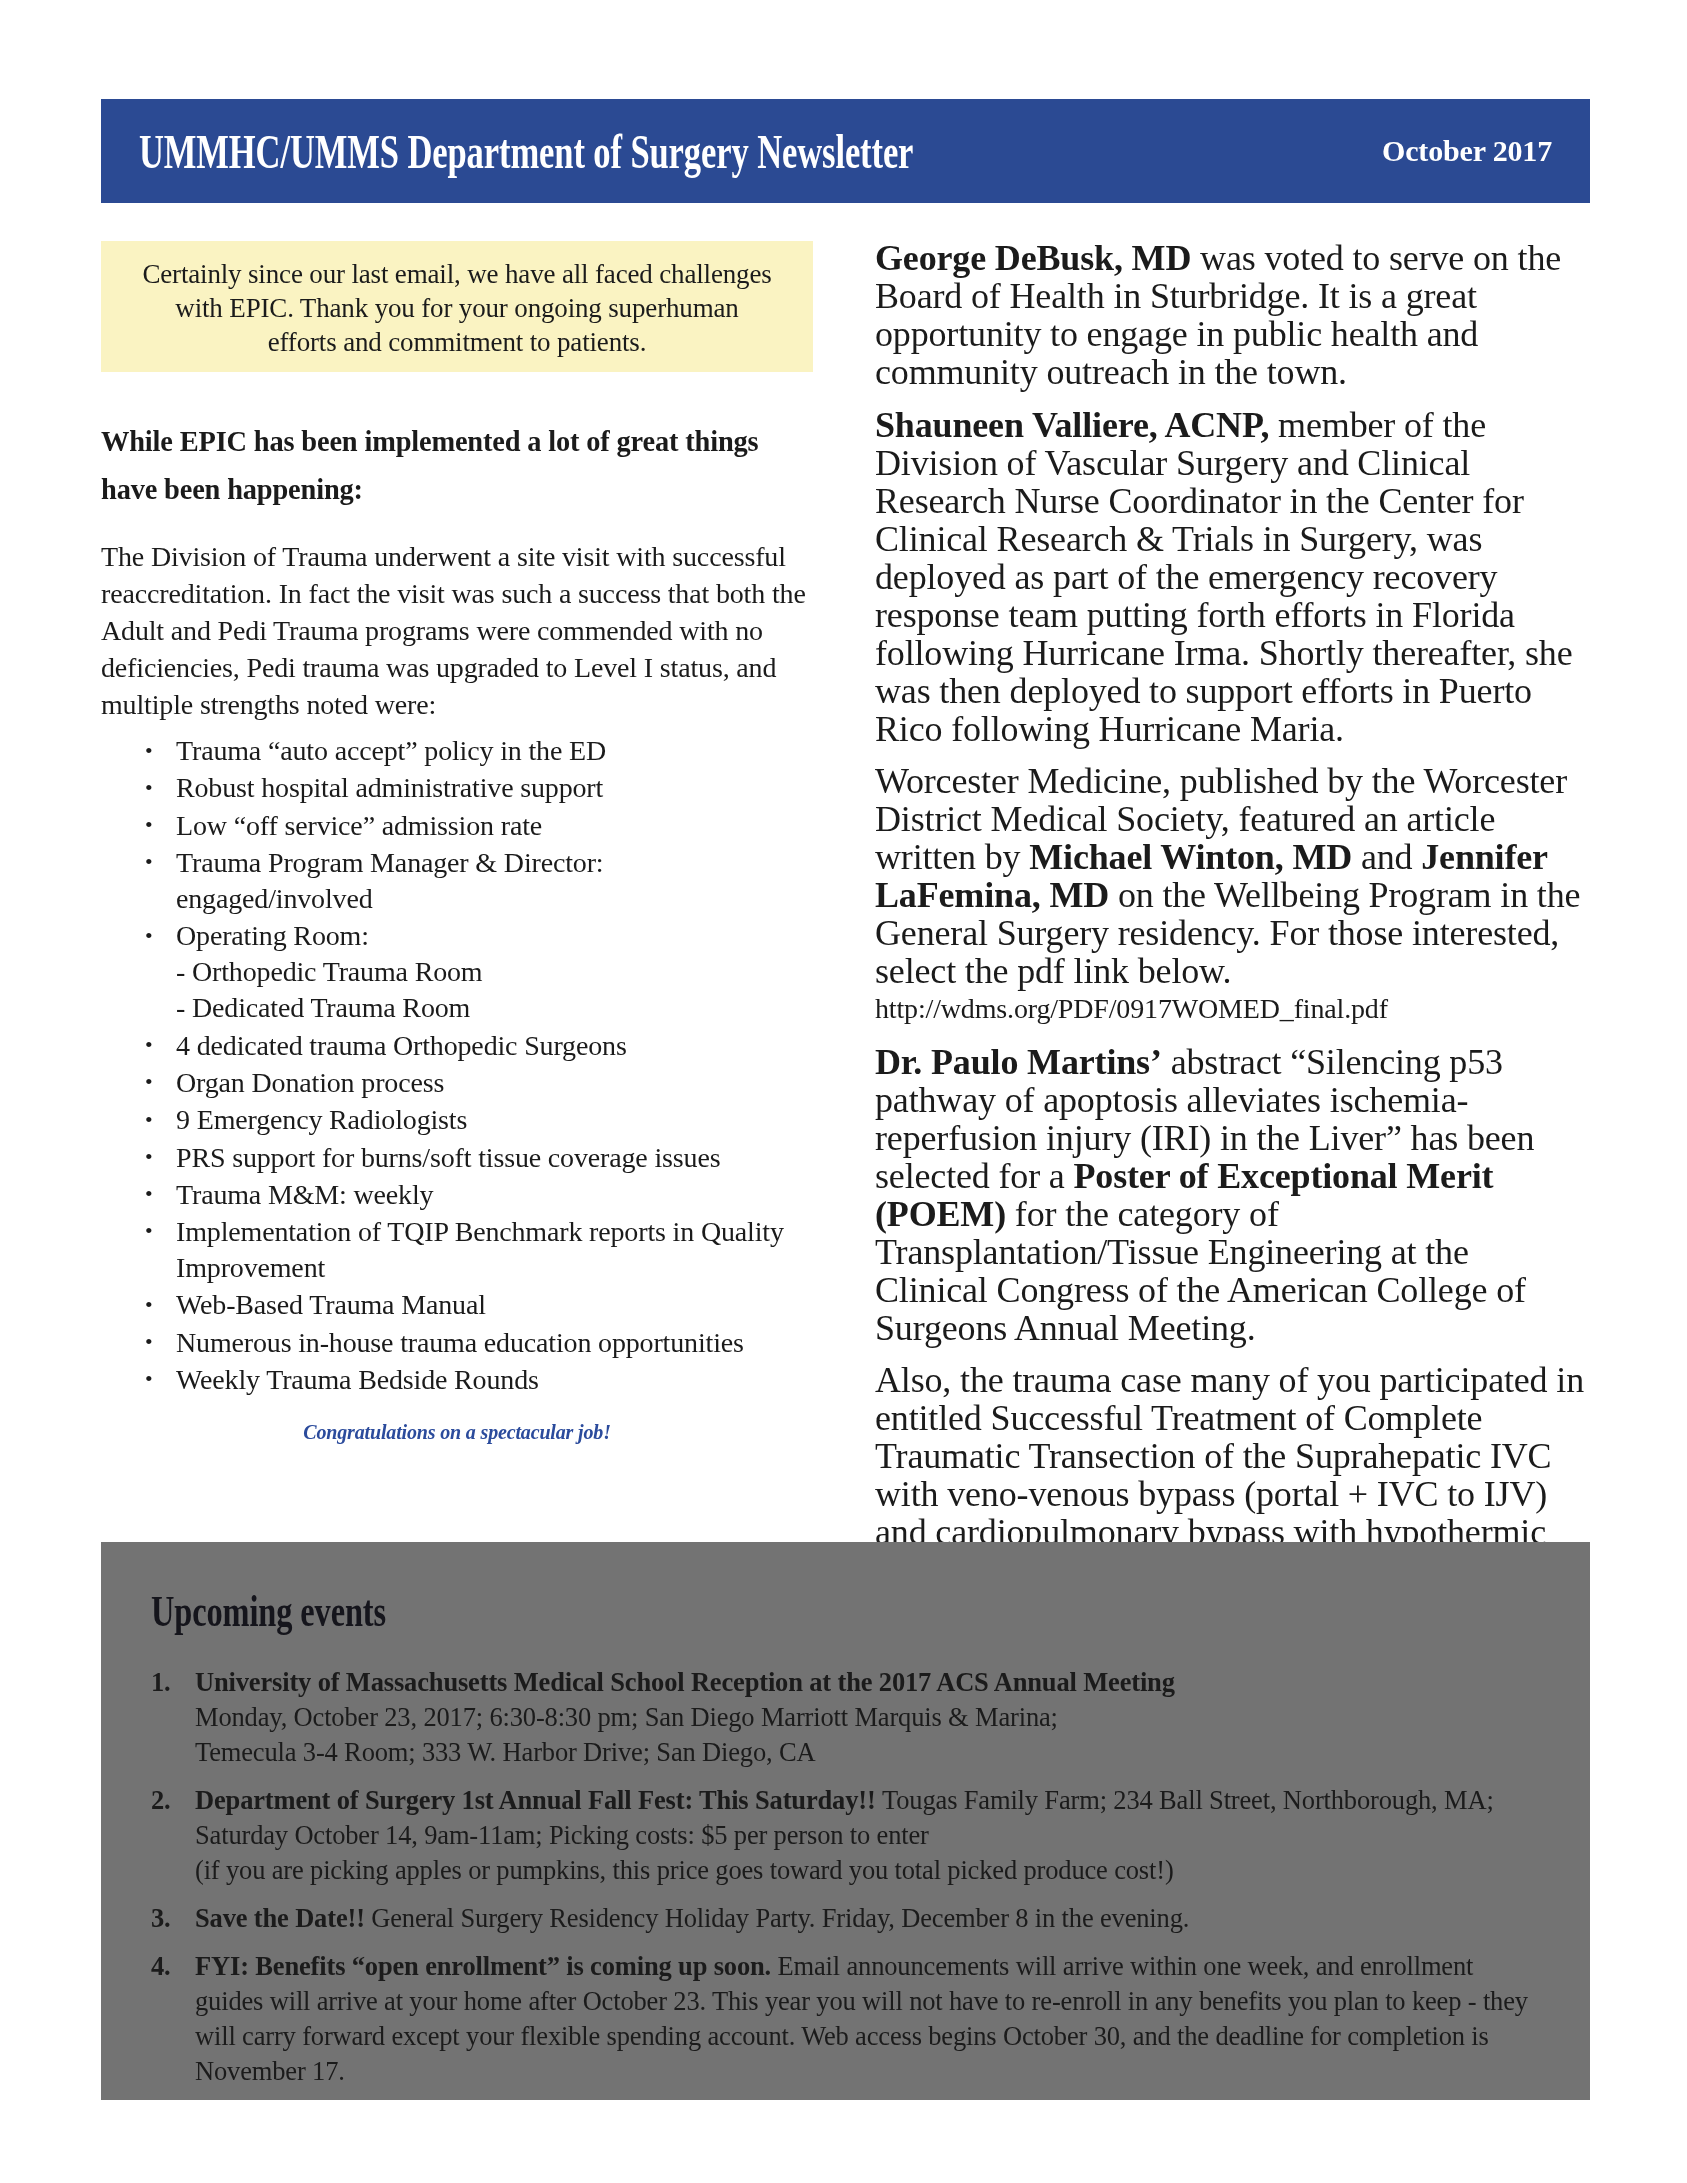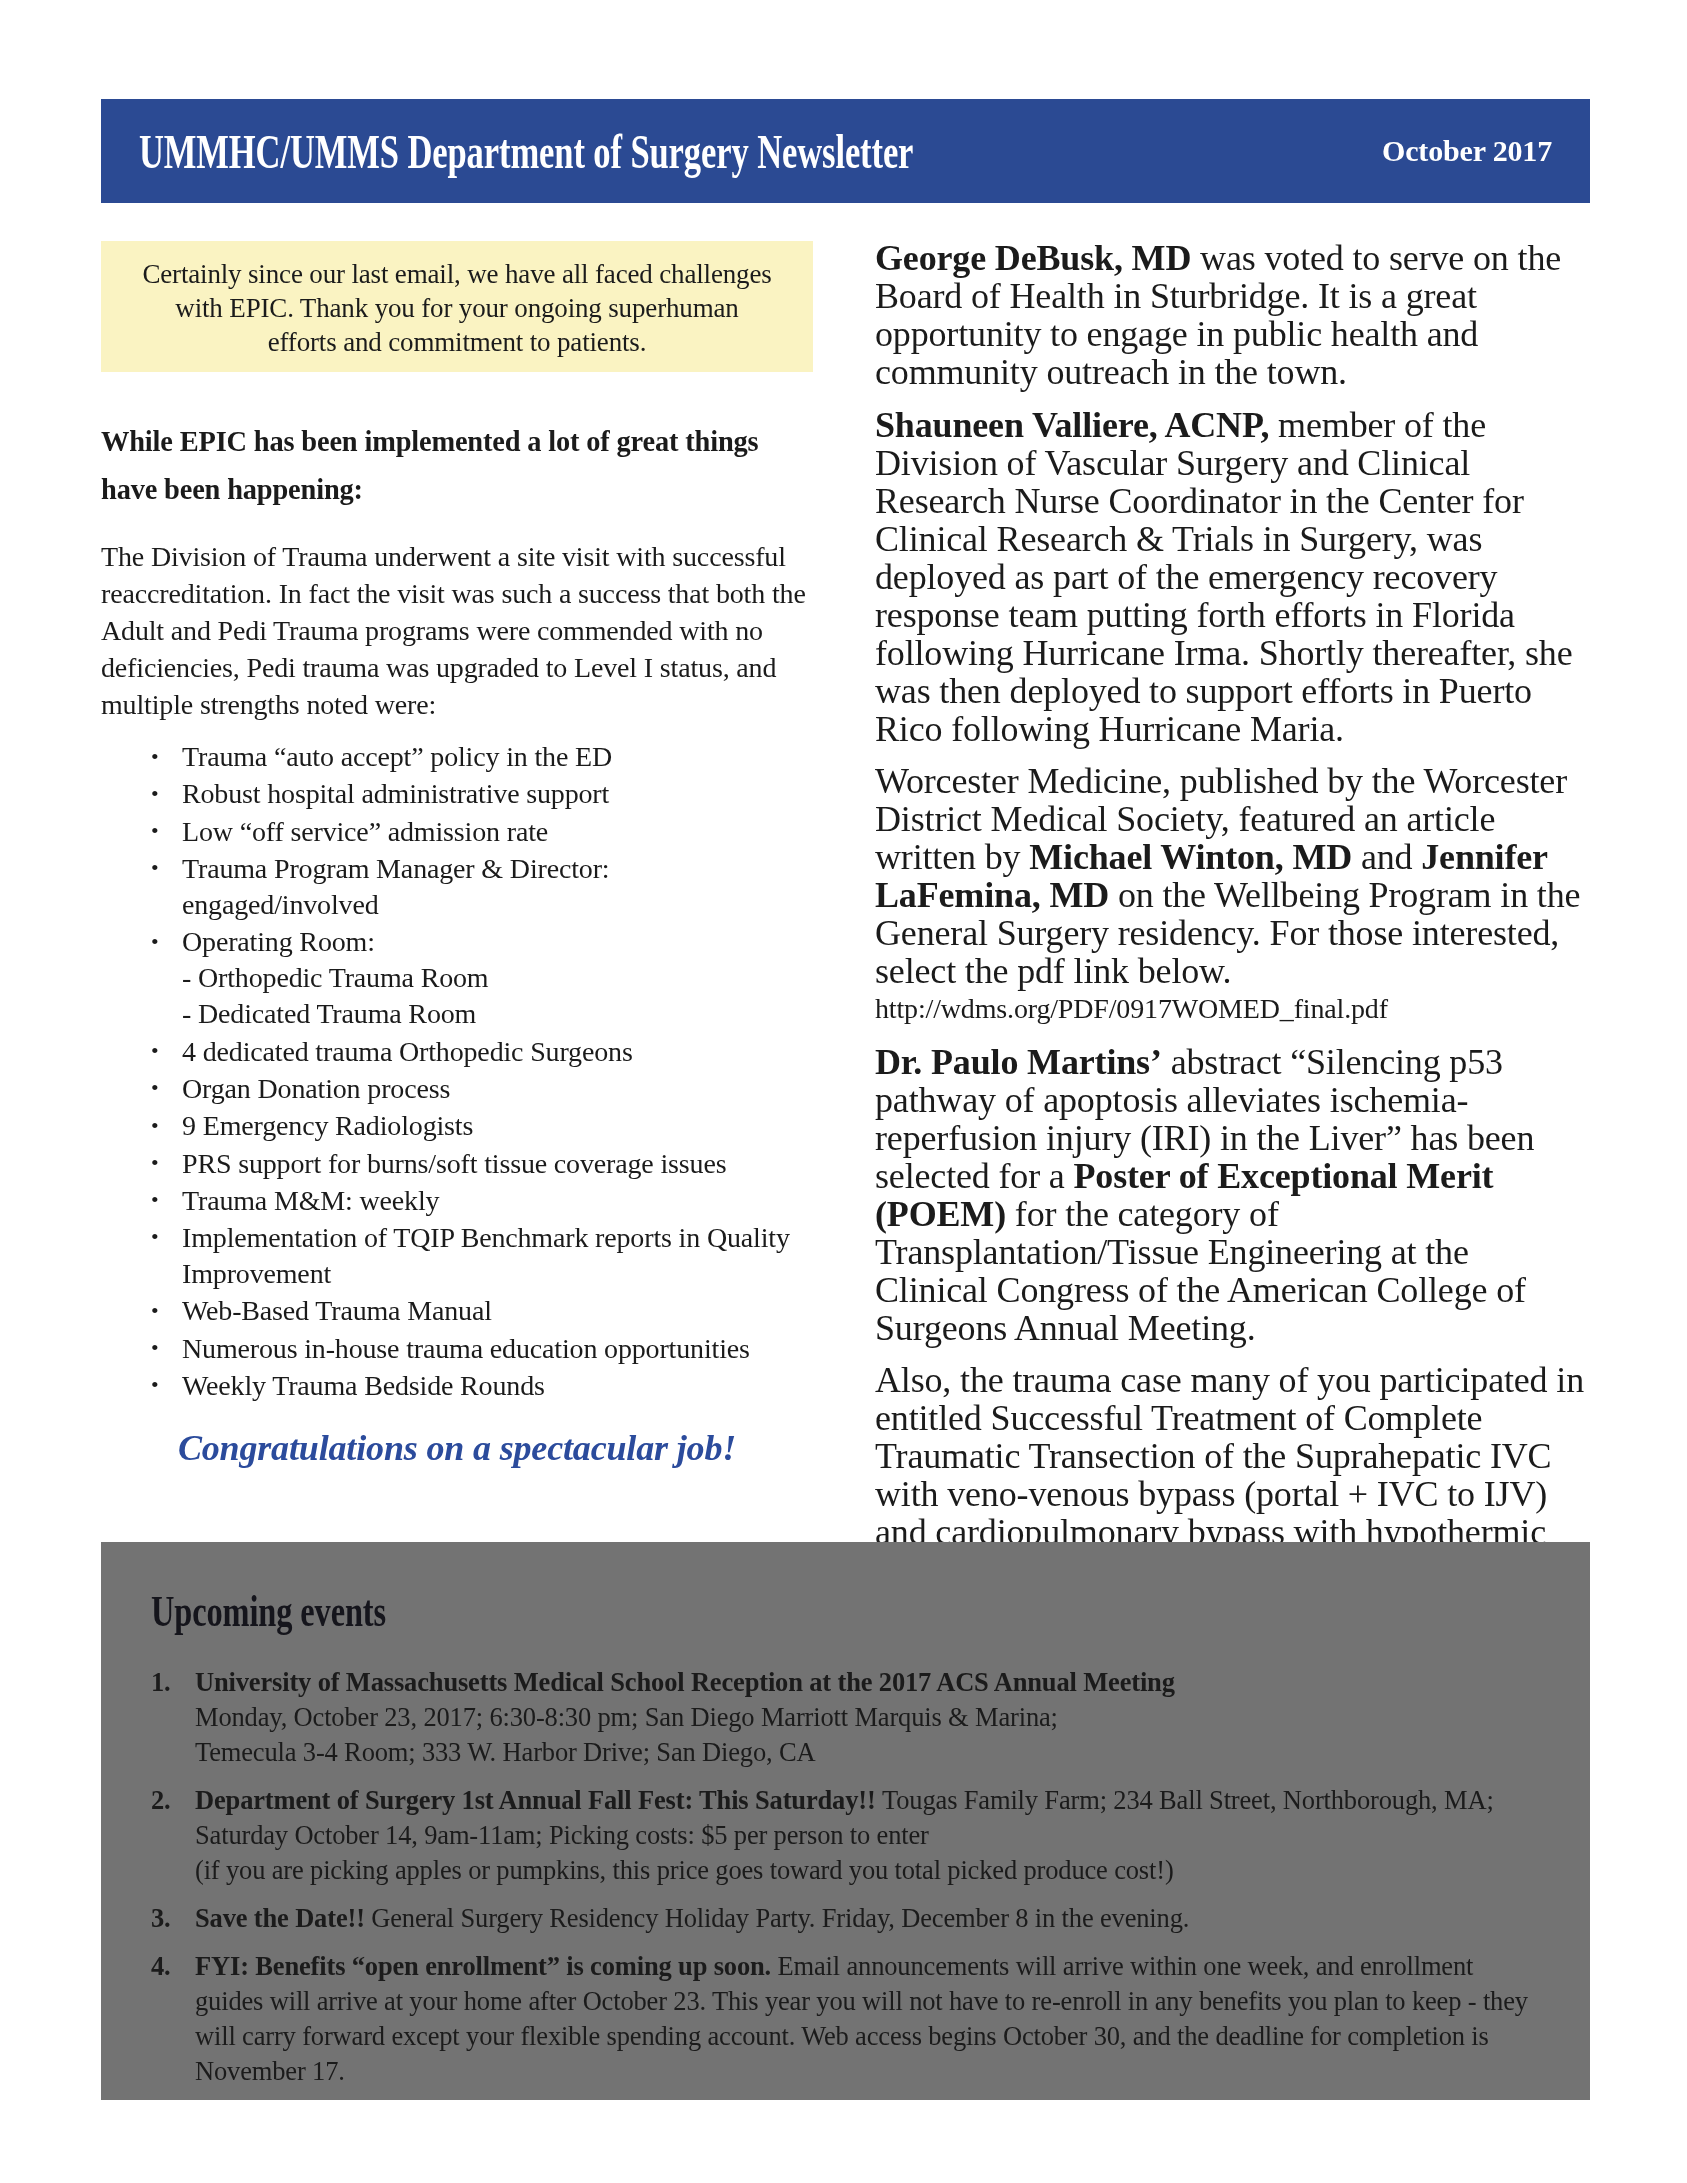--- a/index.html
+++ b/index.html
@@ -35,35 +35,35 @@
     padding:16px 37px 13.2px 37px;
     text-align:center;
     font-size:27px; line-height:34px;
   }
   .section-heading{
     margin:46px 0 24px 0;
     font-size:28.4px; font-weight:700; line-height:48px;
   }
   .body-par{ margin:0 0 6.6px 0; font-size:28px; line-height:37px; }
 
-  ul.bullets{ list-style:none; margin:16px; padding:0; }
+  ul.bullets{ list-style:none; margin:10px; padding:0; }
   ul.bullets li{
     position:relative; padding-left:65px; margin:0 0 1.3px 0;
     font-size:28px; line-height:36px;
   }
   ul.bullets li::before{
     content:"\2022";
     position:absolute; left:34px; top:-0.7px;
     font-size:0.78em; line-height:36px;
   }
   .bullet-text{ white-space:pre-line; }
 
   .congrats{
     margin:22.5px 0 0 0; text-align:center;
-    font-size:36px; font-weight:700; font-style:italic;
+    font-size:20px; font-weight:700; font-style:italic;
     color:#2b4b9c;
   }
 
   .rich-par{ margin:0 0 14.6px 0; font-size:36px; line-height:38px; white-space:pre-line; }
   .rich-par.tight{ margin-bottom:0; }
   .pdf-link{
     display:block; margin:0 0 14.6px 0;
     font-size:28px; line-height:38px; color:#1b1b1b;
     text-decoration:none;
   }

